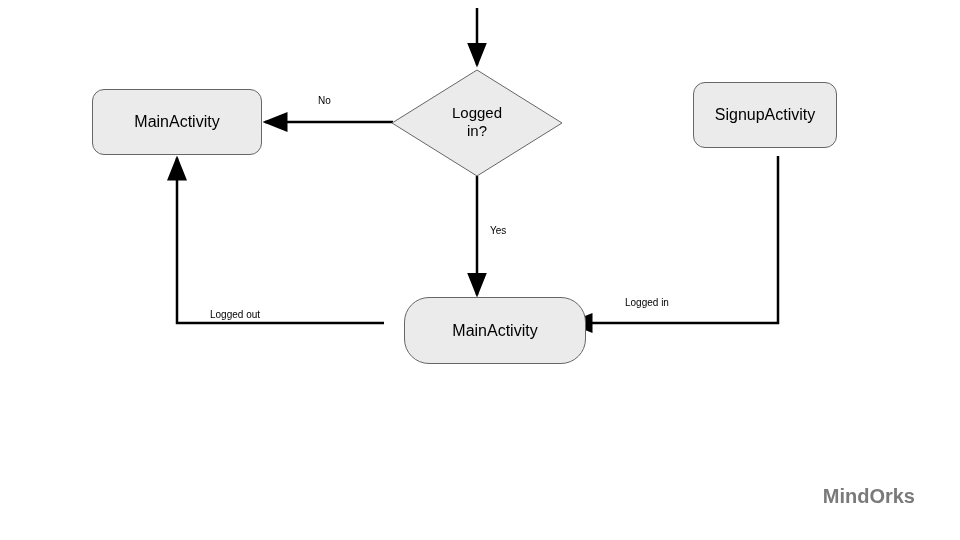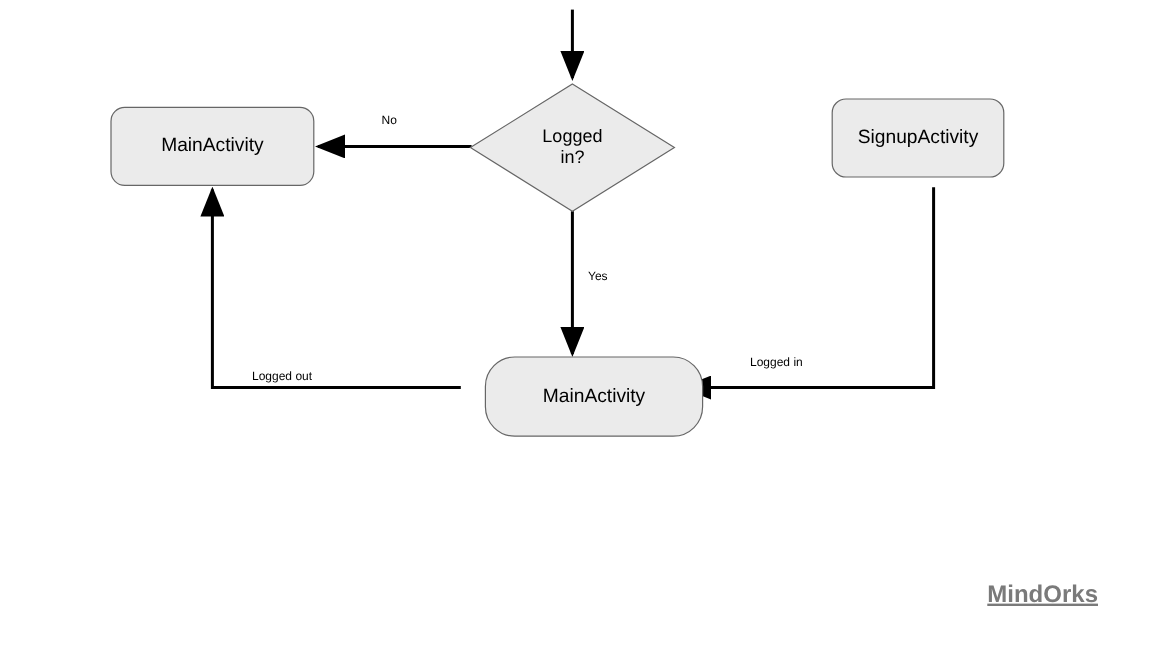--- a/index.html
+++ b/index.html
@@ -29,21 +29,20 @@
     position: absolute;
     font-size: 10px;
     color: #000;
     background: transparent;
   }
   .watermark {
     position: absolute;
     font-size: 20px;
     font-weight: bold;
     color: #7a7a7a;
-    text-decoration: underline;
   }
   svg.arrows {
     position: absolute;
     top: 0; left: 0;
     width: 960px;
     height: 540px;
     pointer-events: none;
   }
 </style>
 </head>

